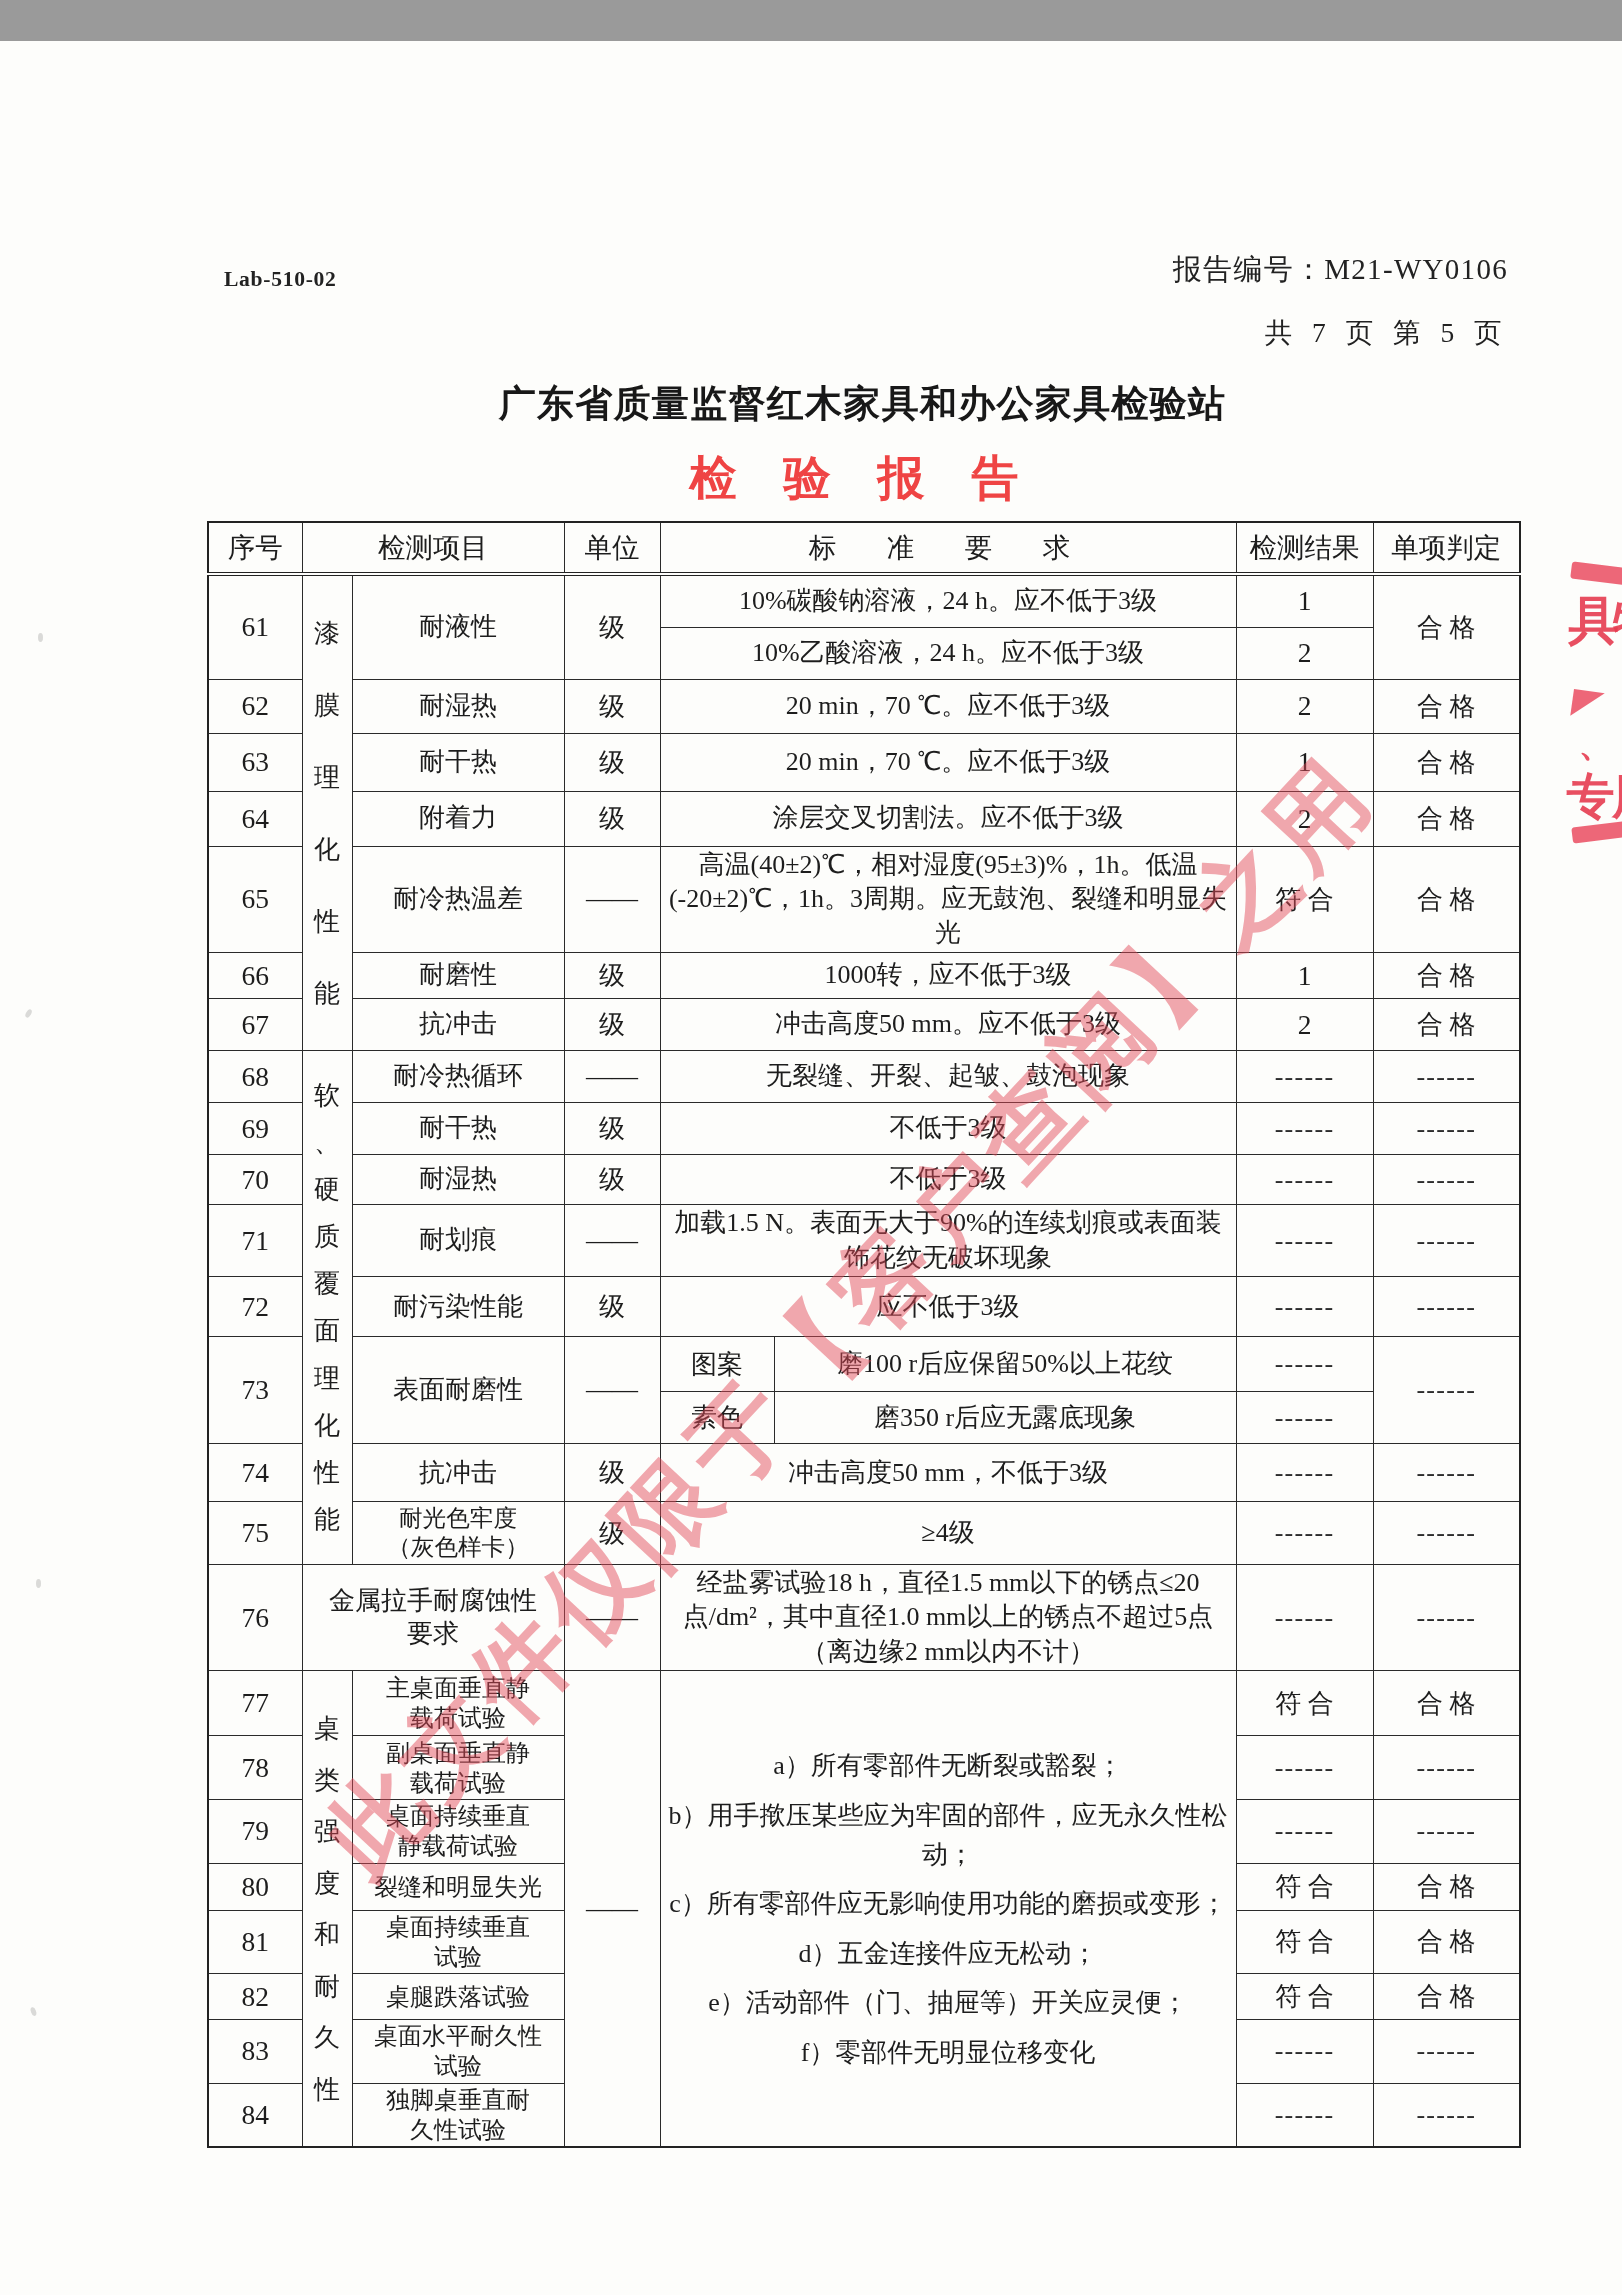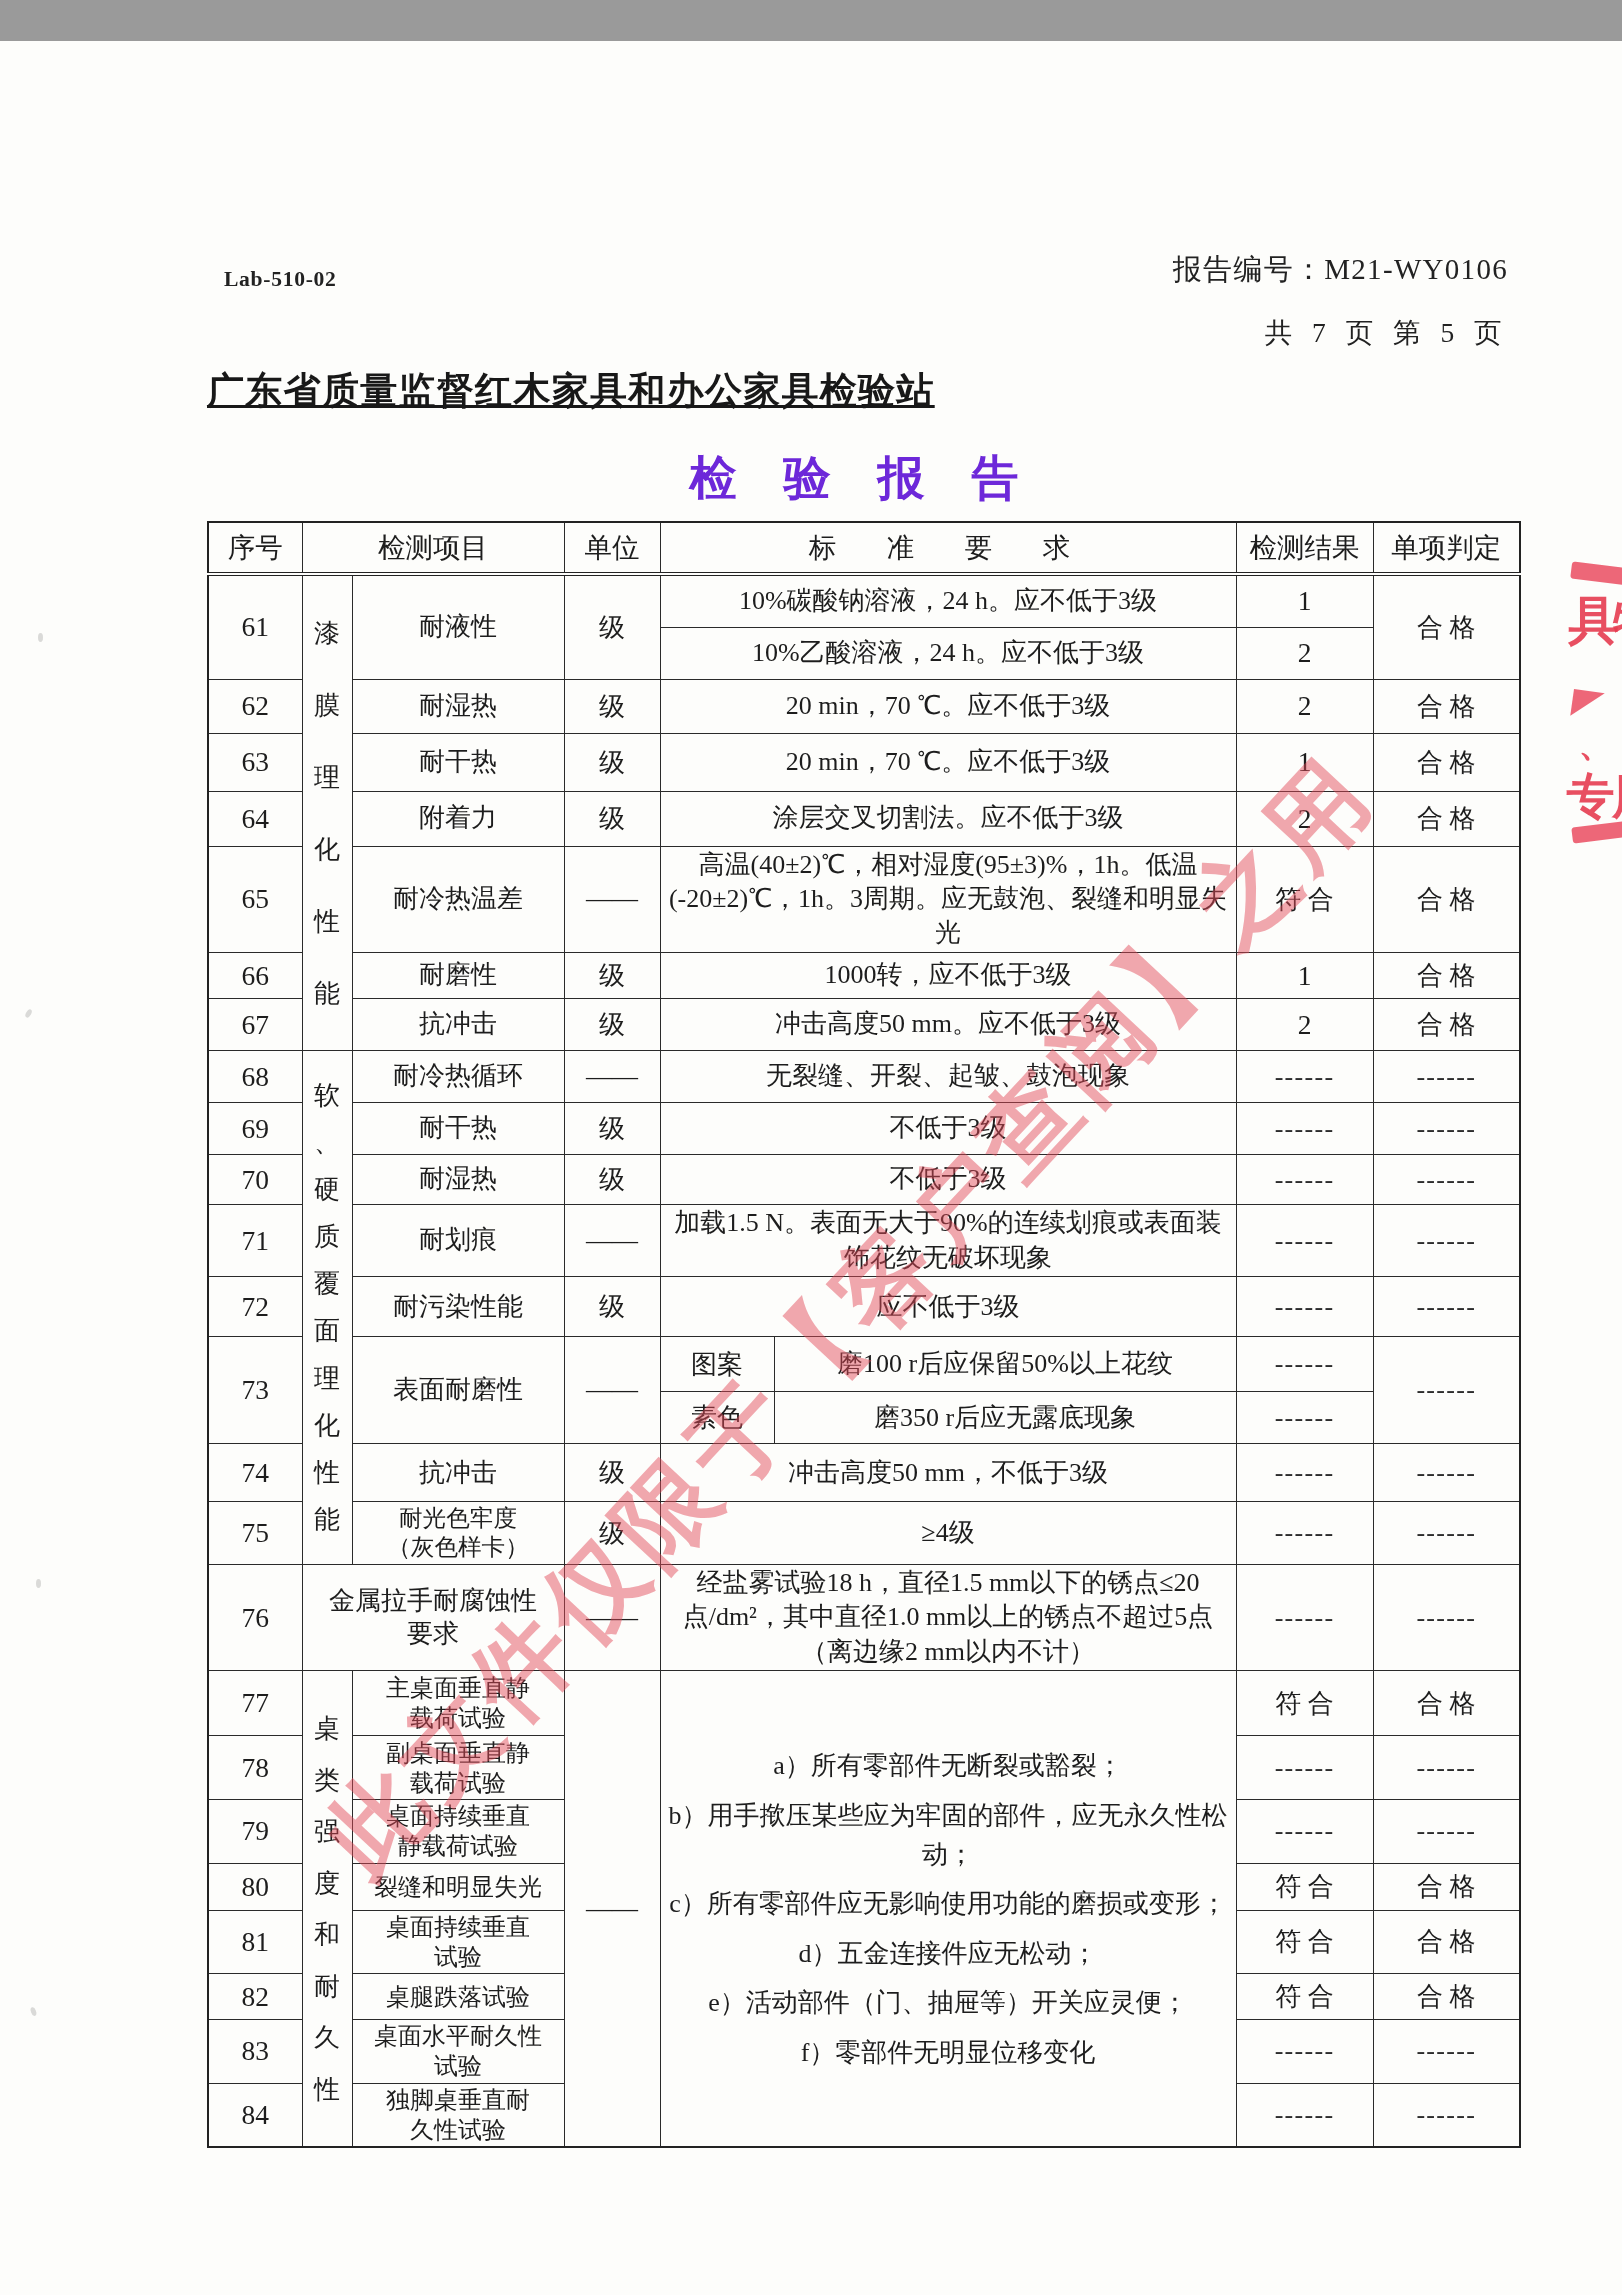--- a/index.html
+++ b/index.html
@@ -22,30 +22,30 @@
     position:absolute;right:115px;top:209px;
     font:29px "Liberation Serif", serif;
     letter-spacing:1.3px;white-space:nowrap;color:#222;
   }
   .page-info{
     position:absolute;right:115px;top:274px;
     font:27.5px "Liberation Serif", serif;
     letter-spacing:6.5px;white-space:nowrap;color:#222;
   }
   .org-title{
-    position:absolute;left:207px;top:325px;width:1311px;
-    text-align:left;
+    position:absolute;left:207px;top:338px;width:1311px;
+    text-align:center;
     font:bold 37px "Liberation Sans", sans-serif;
-    letter-spacing:1.3px;color:#181818;text-decoration:underline;
+    letter-spacing:1.3px;color:#181818;
   }
   .doc-title{
     position:absolute;left:207px;top:406px;width:1311px;
     text-align:center;
     font:bold 47px "Liberation Sans", sans-serif;
-    letter-spacing:17px;color:#6d28d9;
+    letter-spacing:17px;color:#ef4444;
     white-space:nowrap;
   }
   
   table.report{
     position:absolute;left:207px;top:480px;
     width:1311px;
     border-collapse:collapse;
     table-layout:fixed;
     font:26px "Liberation Serif", serif;
     color:#1d1d1d;

